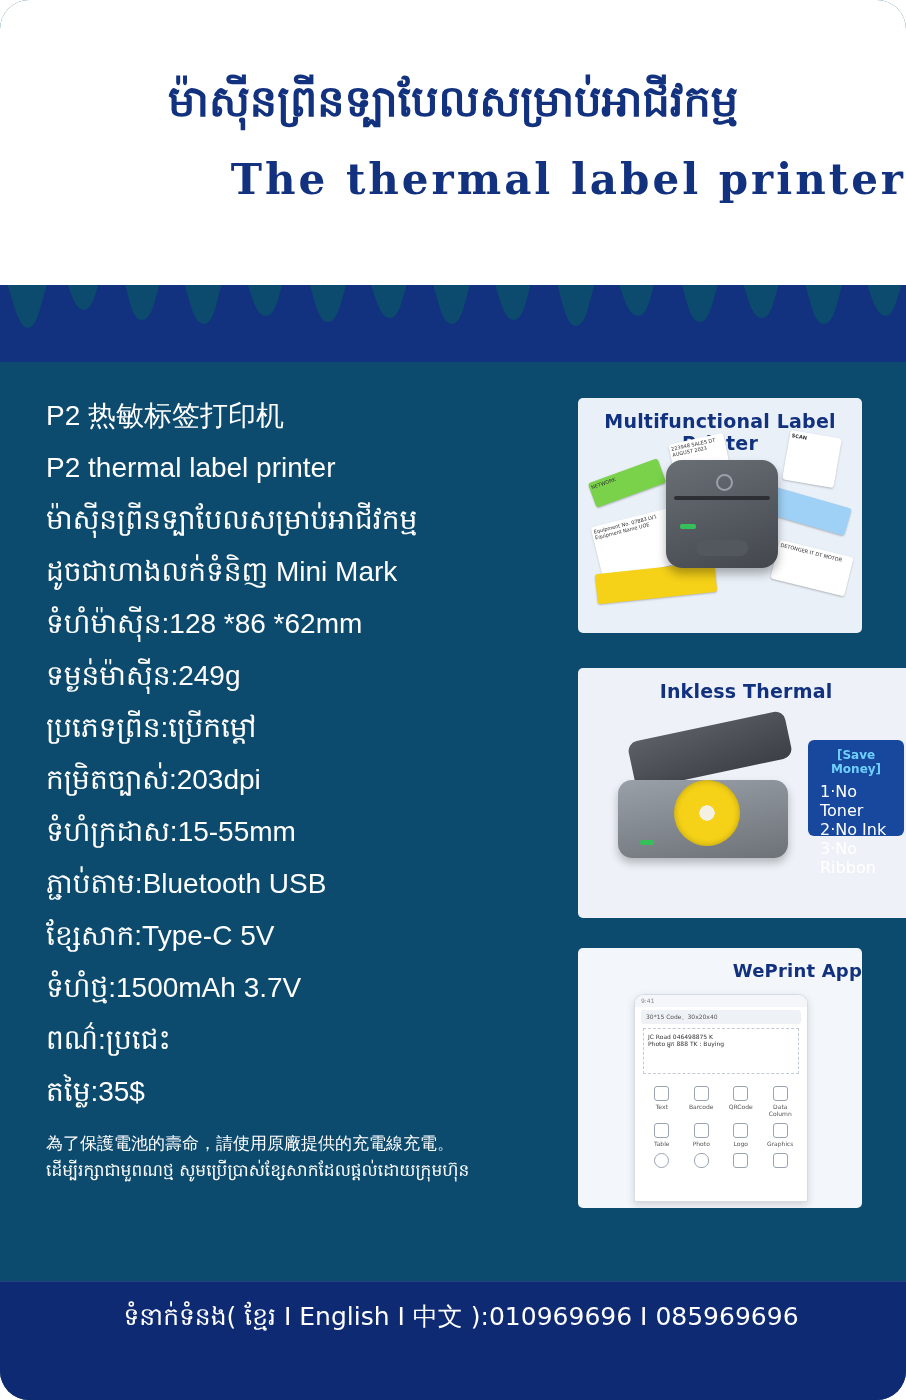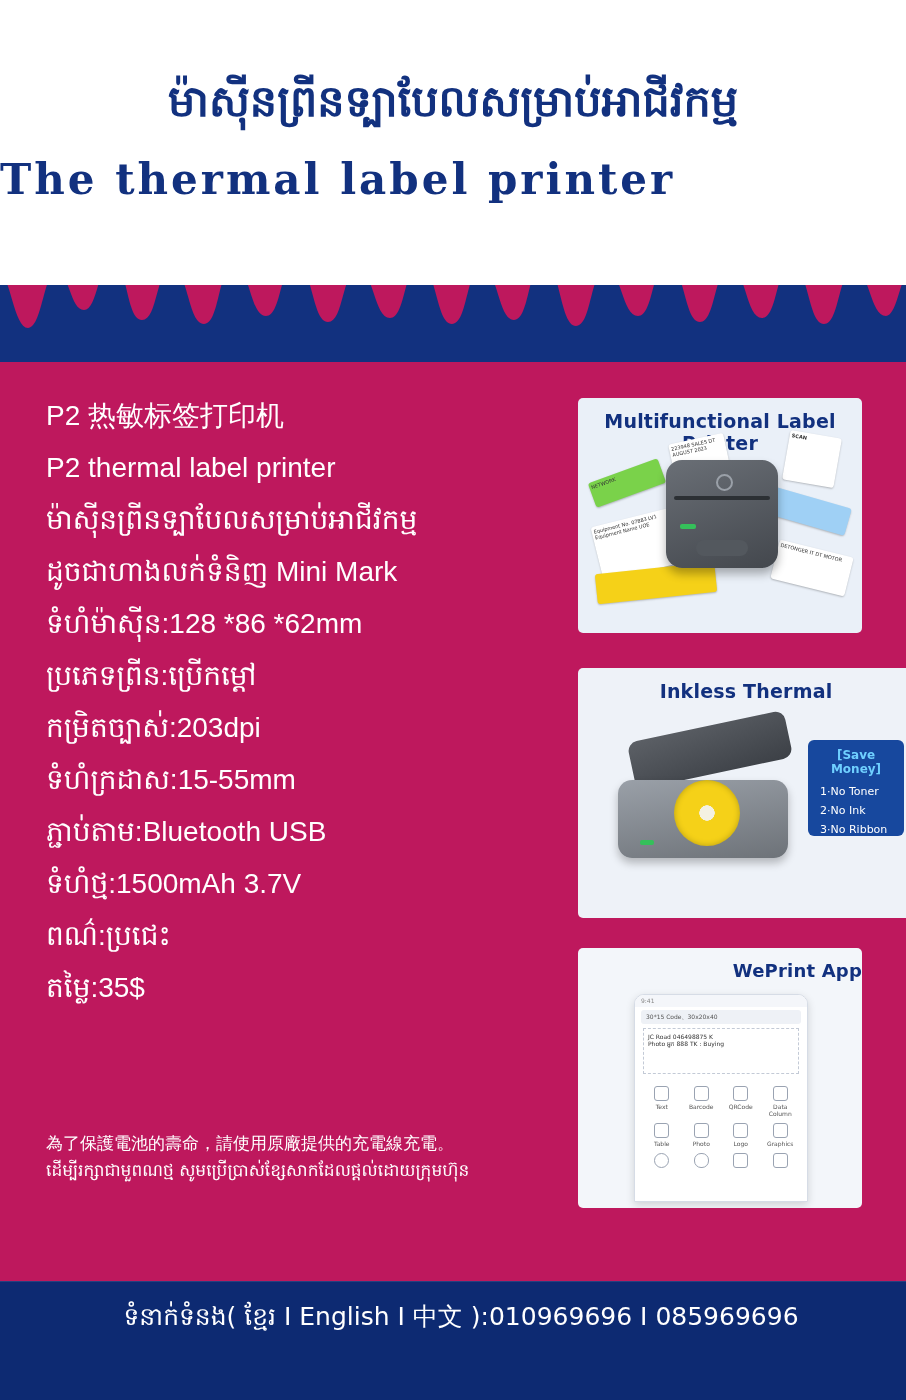--- a/index.html
+++ b/index.html
@@ -11,22 +11,23 @@
     width: 906px;
     height: 1400px;
     font-family: "DejaVu Sans", "Liberation Sans", sans-serif;
     overflow: hidden;
     position: relative;
   }
   .poster {
     position: relative;
     width: 906px;
     height: 1400px;
-    background: #be185d;
+    background: #0c4a6e;
     overflow: hidden;
+    border-radius: 29px;
   }
 
   
   .header {
     position: absolute;
     left: 0; top: 0;
     width: 906px;
     height: 285px;
     background: #ffffff;
     z-index: 3;
@@ -43,21 +44,21 @@
     font-weight: bold;
     letter-spacing: 0px;
     line-height: 1.1;
     white-space: nowrap;
   }
   .title-en {
     position: absolute;
     top: 155px;
     left: 0;
     width: 906px;
-    text-align: left;
+    text-align: right;
     color: #12317f;
     font-family: "DejaVu Serif", "Liberation Serif", serif;
     font-size: 42px;
     font-weight: bold;
     letter-spacing: 3px;
     white-space: nowrap;
   }
 
   
   .drip {
@@ -220,21 +221,21 @@
     padding: 8px 6px;
   }
   .save-box .sb-title {
     color: #6fd0ff;
     font-size: 12px;
     text-align: center;
     margin-bottom: 6px;
     font-weight: bold;
   }
   .save-box .sb-item {
-    font-size: 11px;
+    font-size: 16px;
     line-height: 19px;
     padding-left: 6px;
   }
 
   
   .phone {
     position: absolute;
     left: 56px; top: 46px;
     width: 172px; height: 206px;
     background: #ffffff;
@@ -360,24 +361,26 @@
   </svg>
 
   <div class="main">
 
     <div class="spec-list">
       <div class="spec-line">P2 热敏标签打印机</div>
       <div class="spec-line">P2 thermal label printer</div>
       <div class="spec-line">ម៉ាស៊ីនព្រីនទ្បាបែលសម្រាប់អាជីវកម្ម</div>
       <div class="spec-line">ដូចជាហាងលក់ទំនិញ Mini Mark</div>
       <div class="spec-line">ទំហំម៉ាស៊ីន:128 *86 *62mm</div>
+      <div class="spec-line">ទម្ងន់ម៉ាស៊ីន:249g</div>
       <div class="spec-line">ប្រភេទព្រីន:ប្រើកម្ដៅ</div>
       <div class="spec-line">កម្រិតច្បាស់:203dpi</div>
       <div class="spec-line">ទំហំក្រដាស:15-55mm</div>
       <div class="spec-line">ភ្ជាប់តាម:Bluetooth USB</div>
+      <div class="spec-line">ខ្សែសាក:Type-C 5V</div>
       <div class="spec-line">ទំហំថ្ម:1500mAh 3.7V</div>
       <div class="spec-line">ពណ៌:ប្រជេះ</div>
       <div class="spec-line">តម្លៃ:35$</div>
     </div>
 
     <div class="note">
       <div>為了保護電池的壽命，請使用原廠提供的充電線充電。</div>
       <div>ដើម្បីរក្សាជាមួពណថ្ម សូមប្រើប្រាស់ខ្សែសាកដែលផ្តល់ដោយក្រុមហ៊ុន</div>
     </div>
 

